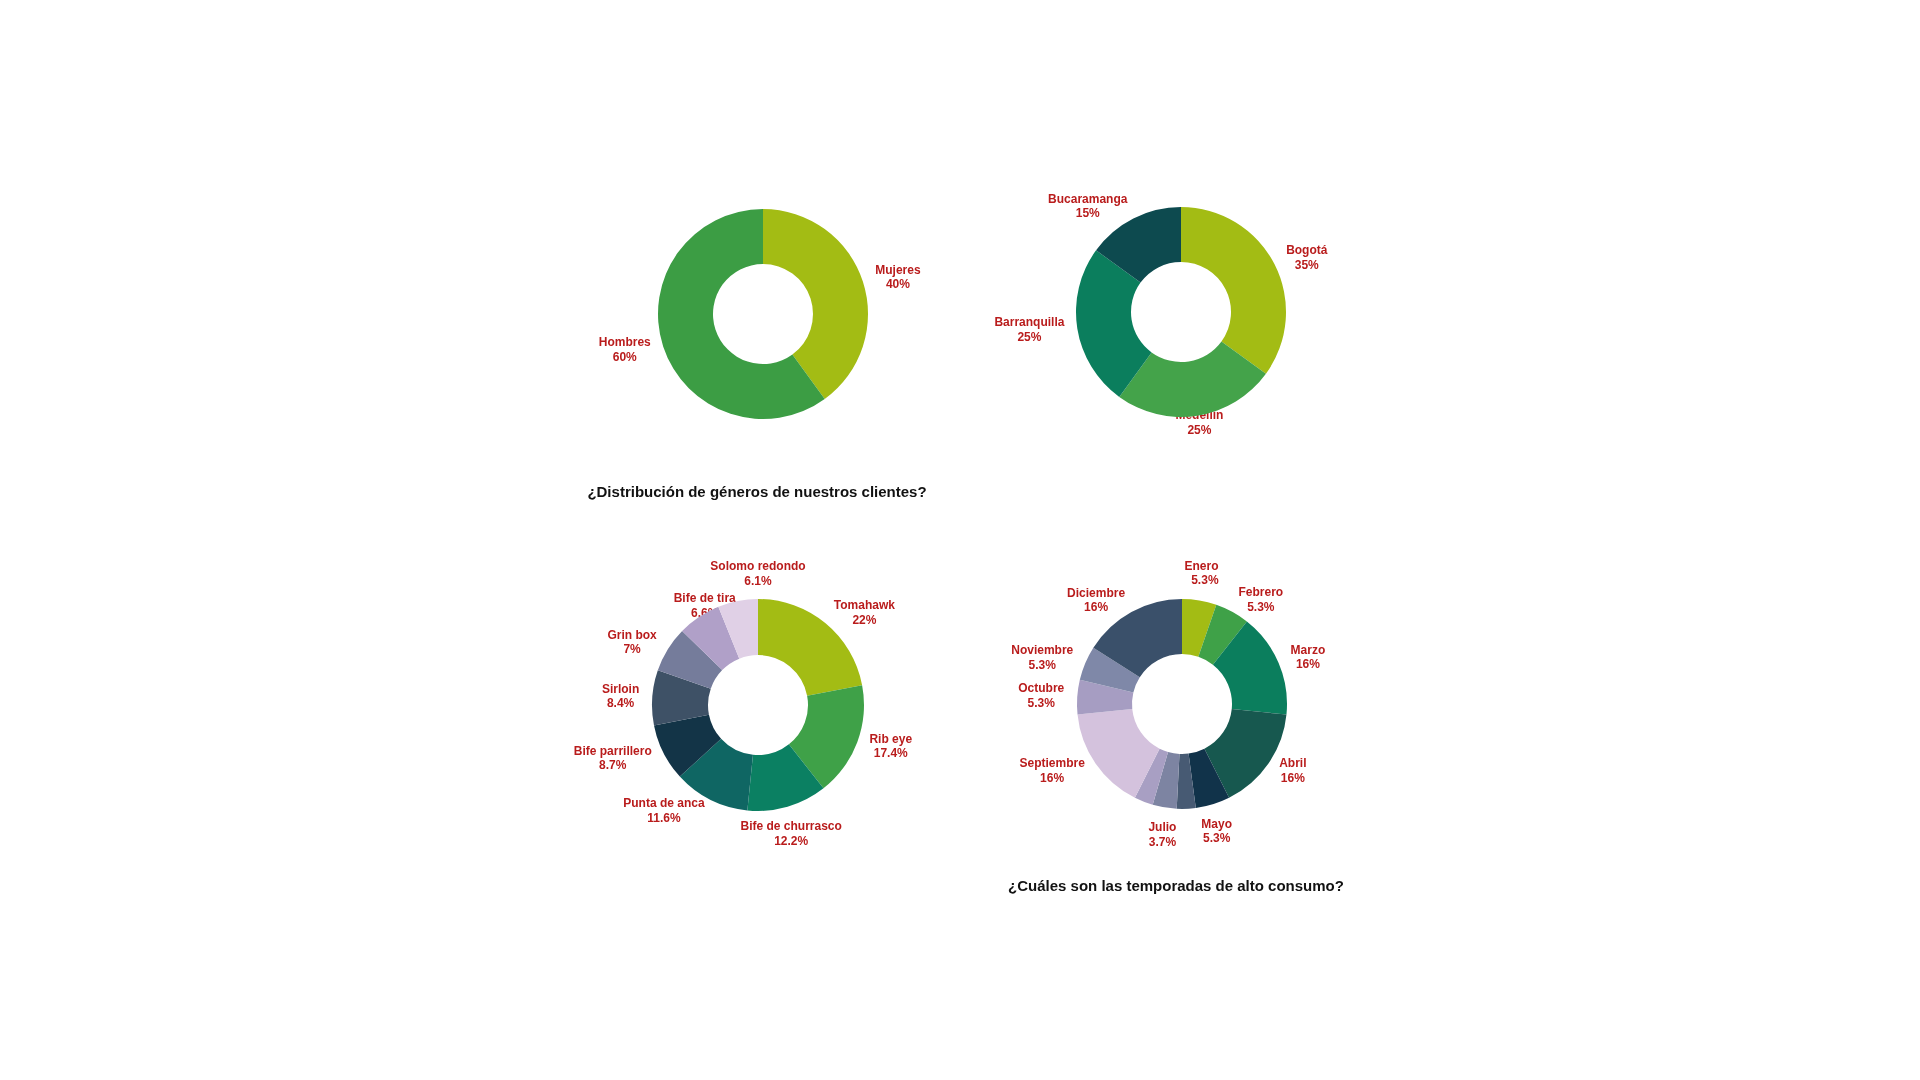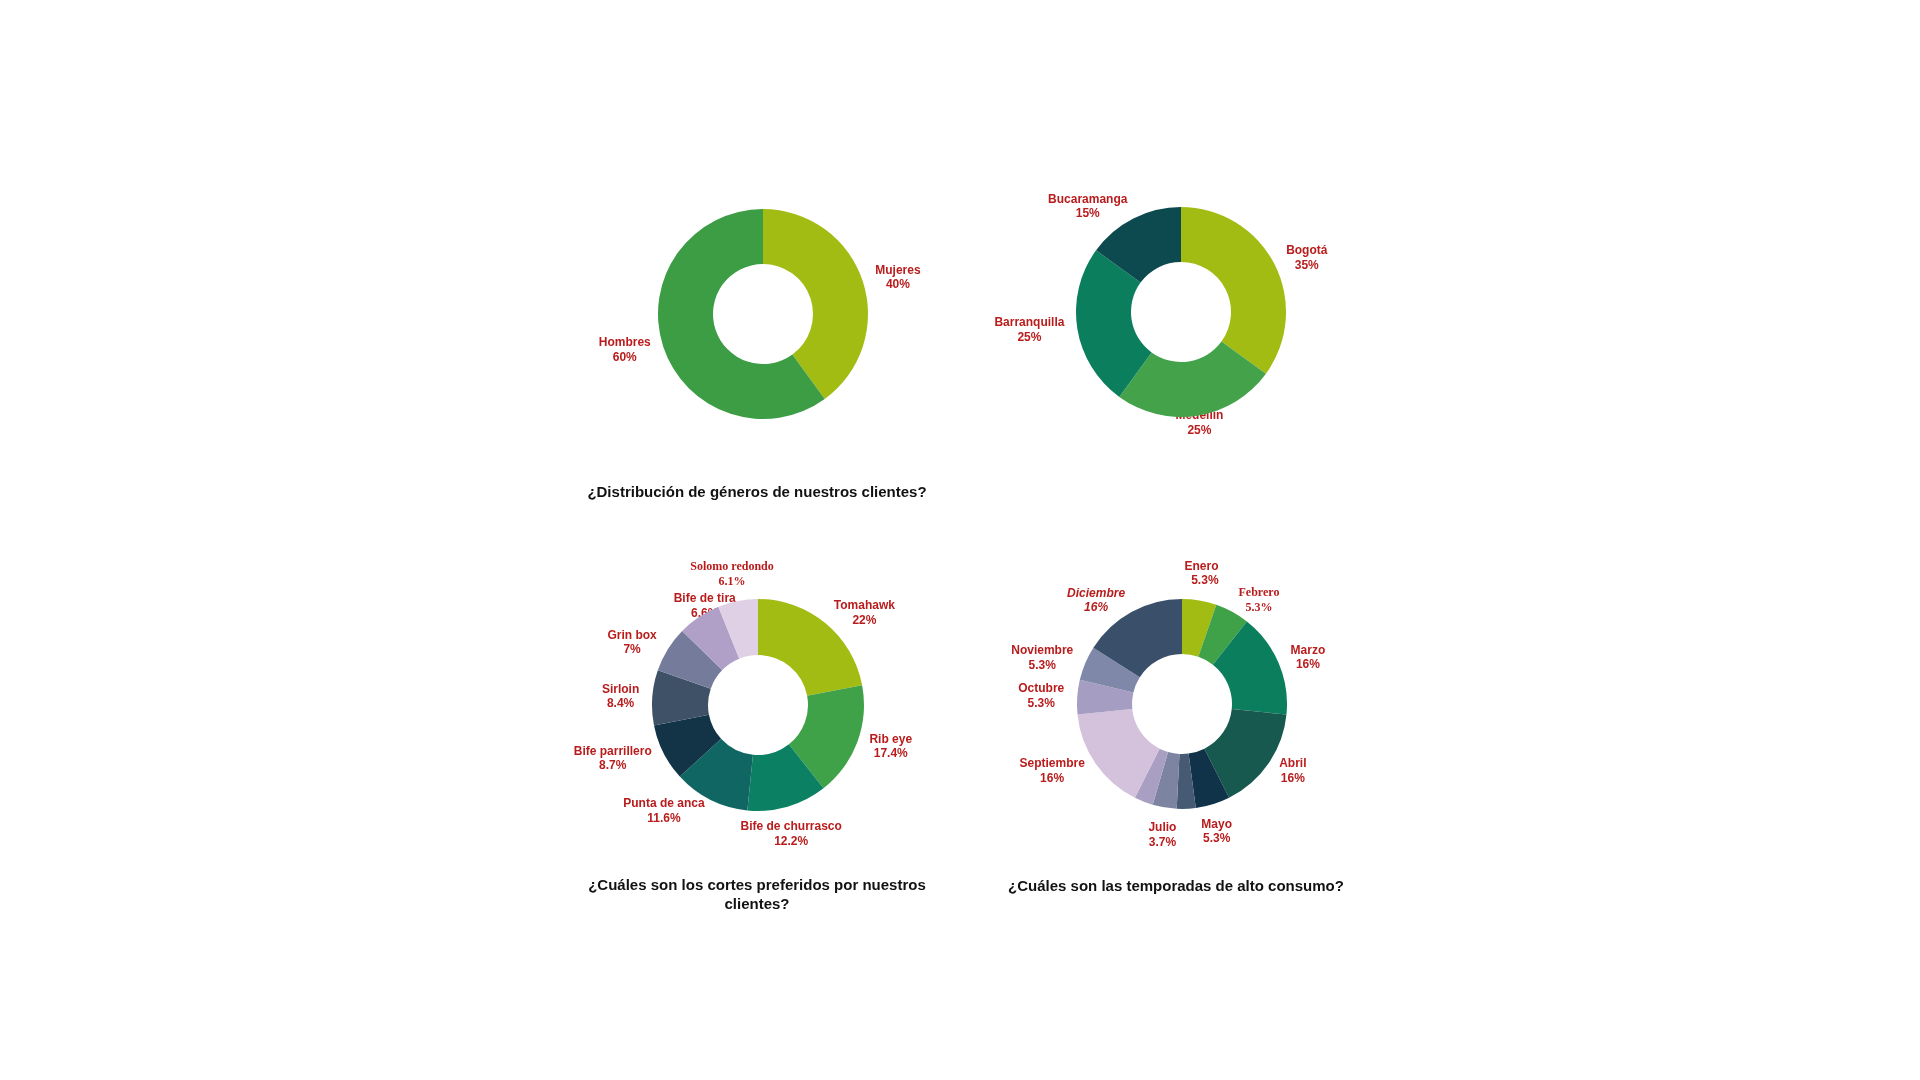--- a/index.html
+++ b/index.html
@@ -25,21 +25,20 @@
     color:#b91c1c;
     white-space:nowrap;
   }
   .seg-label .pct{display:block;}
 </style>
 </head>
 <body>
 
 <div id="canvas">
   <div class="chart-title" style="left: 757px; top: 466px; max-width: 430px; width: 430px;">¿Distribución de géneros de nuestros clientes?</div>
-  <div class="chart-title" style="left: 757px; top: 859px; max-width: 378px; width: 378px;">¿Cuáles son los cortes preferidos por nuestros clientes?</div>
   <div class="chart-title" style="left: 1176px; top: 860px; max-width: 430px; width: 430px;">¿Cuáles son las temporadas de alto consumo?</div>
 <div>
       <div class="seg-label" style="left: 875.225px; top: 277.536px; transform: translate(0px, -50%);"><span>Mujeres</span><span class="pct">40%</span></div>
       <div class="seg-label" style="left: 650.775px; top: 350.464px; transform: translate(-100%, -50%);"><span>Hombres</span><span class="pct">60%</span></div>
       <svg class="donut" width="214" height="214" viewBox="-107 -107 214 214" style="left: 656px; top: 207px;">
         <path d="M 0 -105 A 105 105 0 0 1 61.72 84.95 L 29.39 40.45 A 50 50 0 0 0 0 -50 Z" fill="#a3bc14"></path>
         <path d="M 61.72 84.95 A 105 105 0 1 1 0 -105 L 0 -50 A 50 50 0 1 0 29.39 40.45 Z" fill="#3c9d44"></path>
       </svg>
     </div>
     <div>
@@ -56,44 +55,44 @@
     </div>
     <div>
       <div class="seg-label" style="left: 833.853px; top: 613.309px; transform: translate(0px, -50%);"><span>Tomahawk</span><span class="pct">22%</span></div>
       <div class="seg-label" style="left: 869.449px; top: 746.714px; transform: translate(0px, -50%);"><span>Rib eye</span><span class="pct">17.4%</span></div>
       <div class="seg-label" style="left: 791.2px; top: 819.275px; transform: translate(-50%, 0px);"><span>Bife de churrasco</span><span class="pct">12.2%</span></div>
       <div class="seg-label" style="left: 704.642px; top: 811.367px; transform: translate(-100%, -50%);"><span>Punta de anca</span><span class="pct">11.6%</span></div>
       <div class="seg-label" style="left: 651.801px; top: 758.692px; transform: translate(-100%, -50%);"><span>Bife parrillero</span><span class="pct">8.7%</span></div>
       <div class="seg-label" style="left: 639.284px; top: 696.782px; transform: translate(-100%, -50%);"><span>Sirloin</span><span class="pct">8.4%</span></div>
       <div class="seg-label" style="left: 656.732px; top: 642.504px; transform: translate(-100%, -50%);"><span>Grin box</span><span class="pct">7%</span></div>
       <div class="seg-label" style="left: 691.732px; top: 606.159px; transform: translate(-100%, -50%); margin-left: 44px;"><span>Bife de tira</span><span class="pct">6.6%</span></div>
-      <div class="seg-label" style="left: 732px; top: 588.178px; transform: translate(-50%, -100%); font-family: Liberation Serif, serif;"><span>Solomo redondo</span><span class="pct">6.1%</span></div>
+      <div class="seg-label" style="left: 758px; top: 588.178px; transform: translate(-50%, -100%);"><span>Solomo redondo</span><span class="pct">6.1%</span></div>
       <svg class="donut" width="216" height="216" viewBox="-108 -108 216 216" style="left: 650px; top: 597px;">
         <path d="M 0 -106 A 106 106 0 0 1 104.12 -19.86 L 49.11 -9.37 A 50 50 0 0 0 0 -50 Z" fill="#a3bc14"></path>
         <path d="M 104.12 -19.86 A 106 106 0 0 1 65.49 83.35 L 30.89 39.31 A 50 50 0 0 0 49.11 -9.37 Z" fill="#3fa148"></path>
         <path d="M 65.49 83.35 A 106 106 0 0 1 -10.64 105.46 L -5.02 49.75 A 50 50 0 0 0 30.89 39.31 Z" fill="#0b8062"></path>
         <path d="M -10.64 105.46 A 106 106 0 0 1 -78.18 71.59 L -36.88 33.77 A 50 50 0 0 0 -5.02 49.75 Z" fill="#0f6663"></path>
         <path d="M -78.18 71.59 A 106 106 0 0 1 -104 20.52 L -49.05 9.68 A 50 50 0 0 0 -36.88 33.77 Z" fill="#133447"></path>
         <path d="M -104 20.52 A 106 106 0 0 1 -100.18 -34.65 L -47.25 -16.34 A 50 50 0 0 0 -49.05 9.68 Z" fill="#3e5166"></path>
         <path d="M -100.18 -34.65 A 106 106 0 0 1 -75.89 -74.01 L -35.8 -34.91 A 50 50 0 0 0 -47.25 -16.34 Z" fill="#757c9b"></path>
         <path d="M -75.89 -74.01 A 106 106 0 0 1 -39.64 -98.31 L -18.7 -46.37 A 50 50 0 0 0 -35.8 -34.91 Z" fill="#b0a0c8"></path>
         <path d="M -39.64 -98.31 A 106 106 0 0 1 0 -106 L 0 -50 A 50 50 0 0 0 -18.7 -46.37 Z" fill="#e0d0e6"></path>
       </svg>
     </div>
     <div>
       <div class="seg-label" style="left: 1201.56px; top: 587.632px; transform: translate(-50%, -100%); text-align: right;"><span>Enero</span><span class="pct">5.3%</span></div>
-      <div class="seg-label" style="left: 1238.52px; top: 600.418px; transform: translate(0px, -50%); font-family: Liberation Serif, serif;"><span>Febrero</span><span class="pct">5.3%</span></div>
+      <div class="seg-label" style="left: 1238.52px; top: 600.418px; transform: translate(0px, -50%);"><span>Febrero</span><span class="pct">5.3%</span></div>
       <div class="seg-label" style="left: 1290.59px; top: 657.818px; transform: translate(0px, -50%);"><span>Marzo</span><span class="pct">16%</span></div>
       <div class="seg-label" style="left: 1279.18px; top: 770.938px; transform: translate(0px, -50%);"><span>Abril</span><span class="pct">16%</span></div>
       <div class="seg-label" style="left: 1216.7px; top: 816.784px; transform: translate(-50%, 0px);"><span>Mayo</span><span class="pct">5.3%</span></div>
       <div class="seg-label" style="left: 1162.44px; top: 820.368px; transform: translate(-50%, 0px);"><span>Julio</span><span class="pct">3.7%</span></div>
       <div class="seg-label" style="left: 1084.82px; top: 770.938px; transform: translate(-100%, -50%);"><span>Septiembre</span><span class="pct">16%</span></div>
       <div class="seg-label" style="left: 1064.26px; top: 696.221px; transform: translate(-100%, -50%);"><span>Octubre</span><span class="pct">5.3%</span></div>
       <div class="seg-label" style="left: 1073.27px; top: 658.159px; transform: translate(-100%, -50%);"><span>Noviembre</span><span class="pct">5.3%</span></div>
-      <div class="seg-label" style="left: 1125.15px; top: 600.596px; transform: translate(-100%, -50%); font-style: italic;"><span>Diciembre</span><span class="pct">16%</span></div>
+      <div class="seg-label" style="left: 1125.15px; top: 600.596px; transform: translate(-100%, -50%);"><span>Diciembre</span><span class="pct">16%</span></div>
       <svg class="donut" width="214" height="214" viewBox="-107 -107 214 214" style="left: 1075px; top: 597px;">
         <path d="M 0 -105 A 105 105 0 0 1 34.32 -99.23 L 16.34 -47.25 A 50 50 0 0 0 0 -50 Z" fill="#a3bc14"></path>
         <path d="M 34.32 -99.23 A 105 105 0 0 1 64.88 -82.56 L 30.89 -39.31 A 50 50 0 0 0 16.34 -47.25 Z" fill="#3fa148"></path>
         <path d="M 64.88 -82.56 A 105 105 0 0 1 104.47 10.54 L 49.75 5.02 A 50 50 0 0 0 30.89 -39.31 Z" fill="#0b7e5d"></path>
         <path d="M 104.47 10.54 A 105 105 0 0 1 47.08 93.85 L 22.42 44.69 A 50 50 0 0 0 49.75 5.02 Z" fill="#17584f"></path>
         <path d="M 47.08 93.85 A 105 105 0 0 1 13.81 104.09 L 6.58 49.57 A 50 50 0 0 0 22.42 44.69 Z" fill="#11334a"></path>
         <path d="M 13.81 104.09 A 105 105 0 0 1 -5.28 104.87 L -2.51 49.94 A 50 50 0 0 0 6.58 49.57 Z" fill="#475a73"></path>
         <path d="M -5.28 104.87 A 105 105 0 0 1 -29.29 100.83 L -13.95 48.01 A 50 50 0 0 0 -2.51 49.94 Z" fill="#7d84a2"></path>
         <path d="M -29.29 100.83 A 105 105 0 0 1 -47.08 93.85 L -22.42 44.69 A 50 50 0 0 0 -13.95 48.01 Z" fill="#a89fc3"></path>
         <path d="M -47.08 93.85 A 105 105 0 0 1 -104.47 10.54 L -49.75 5.02 A 50 50 0 0 0 -22.42 44.69 Z" fill="#d4c2dd"></path>

